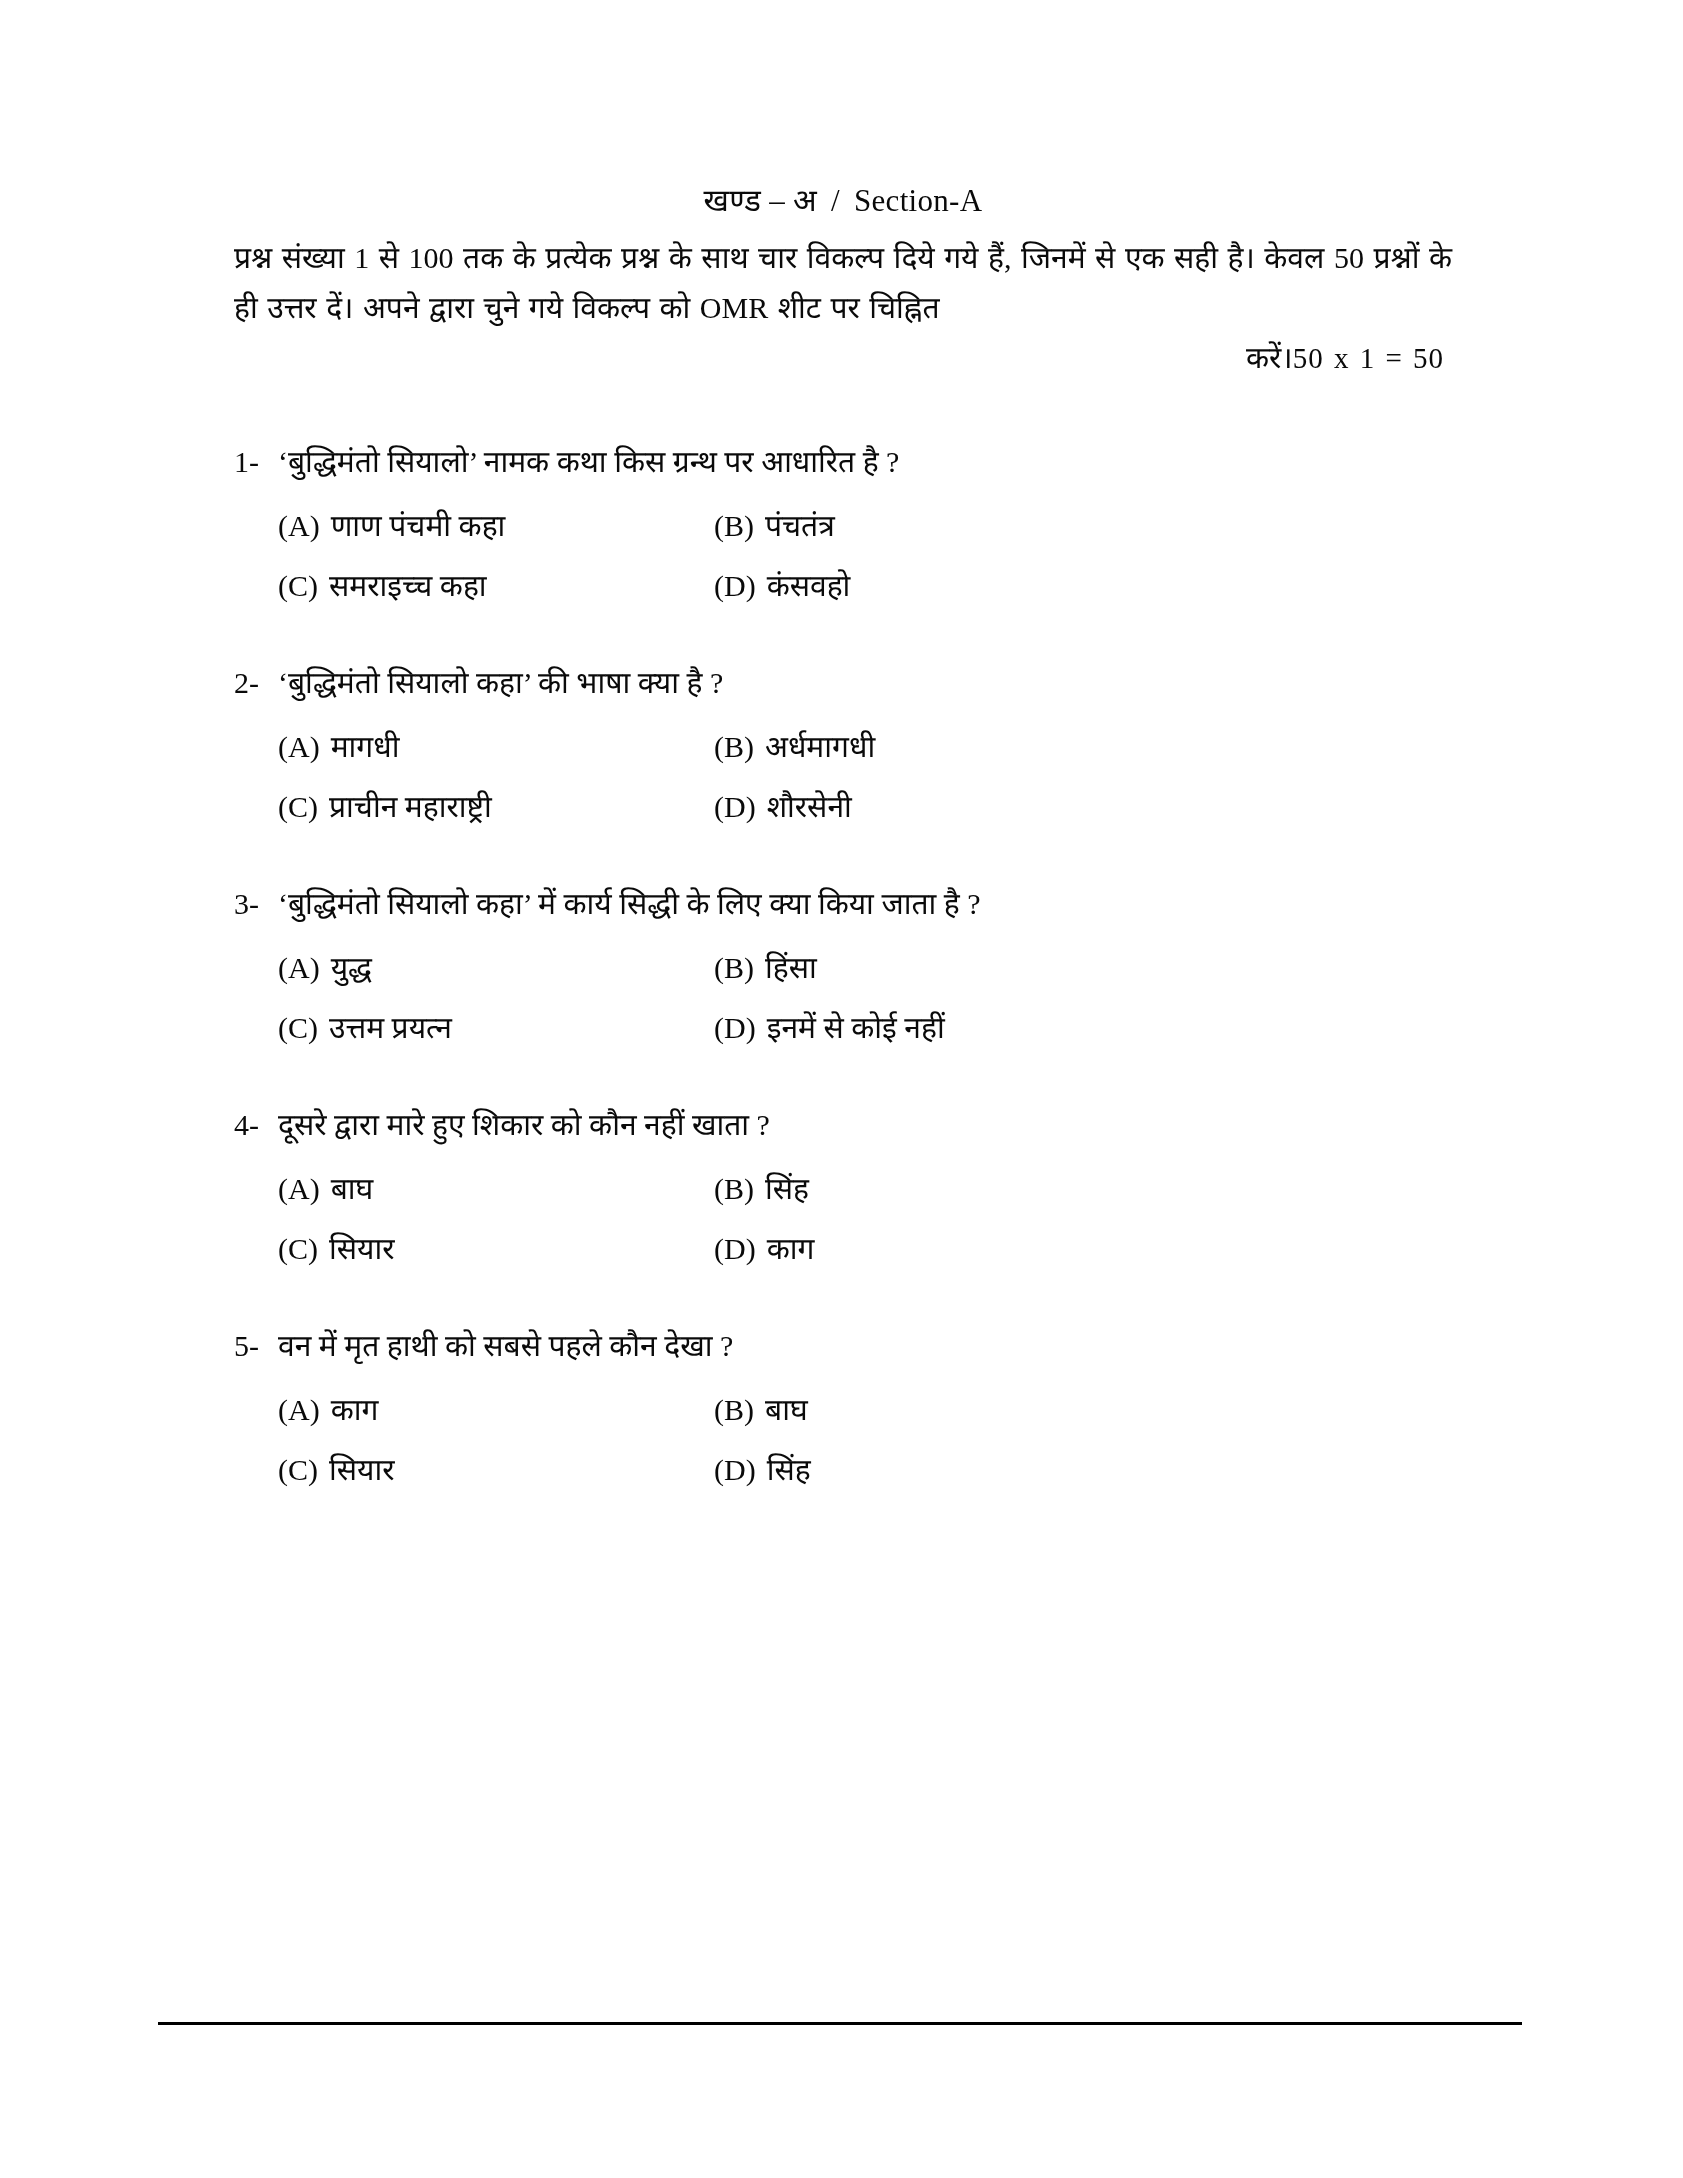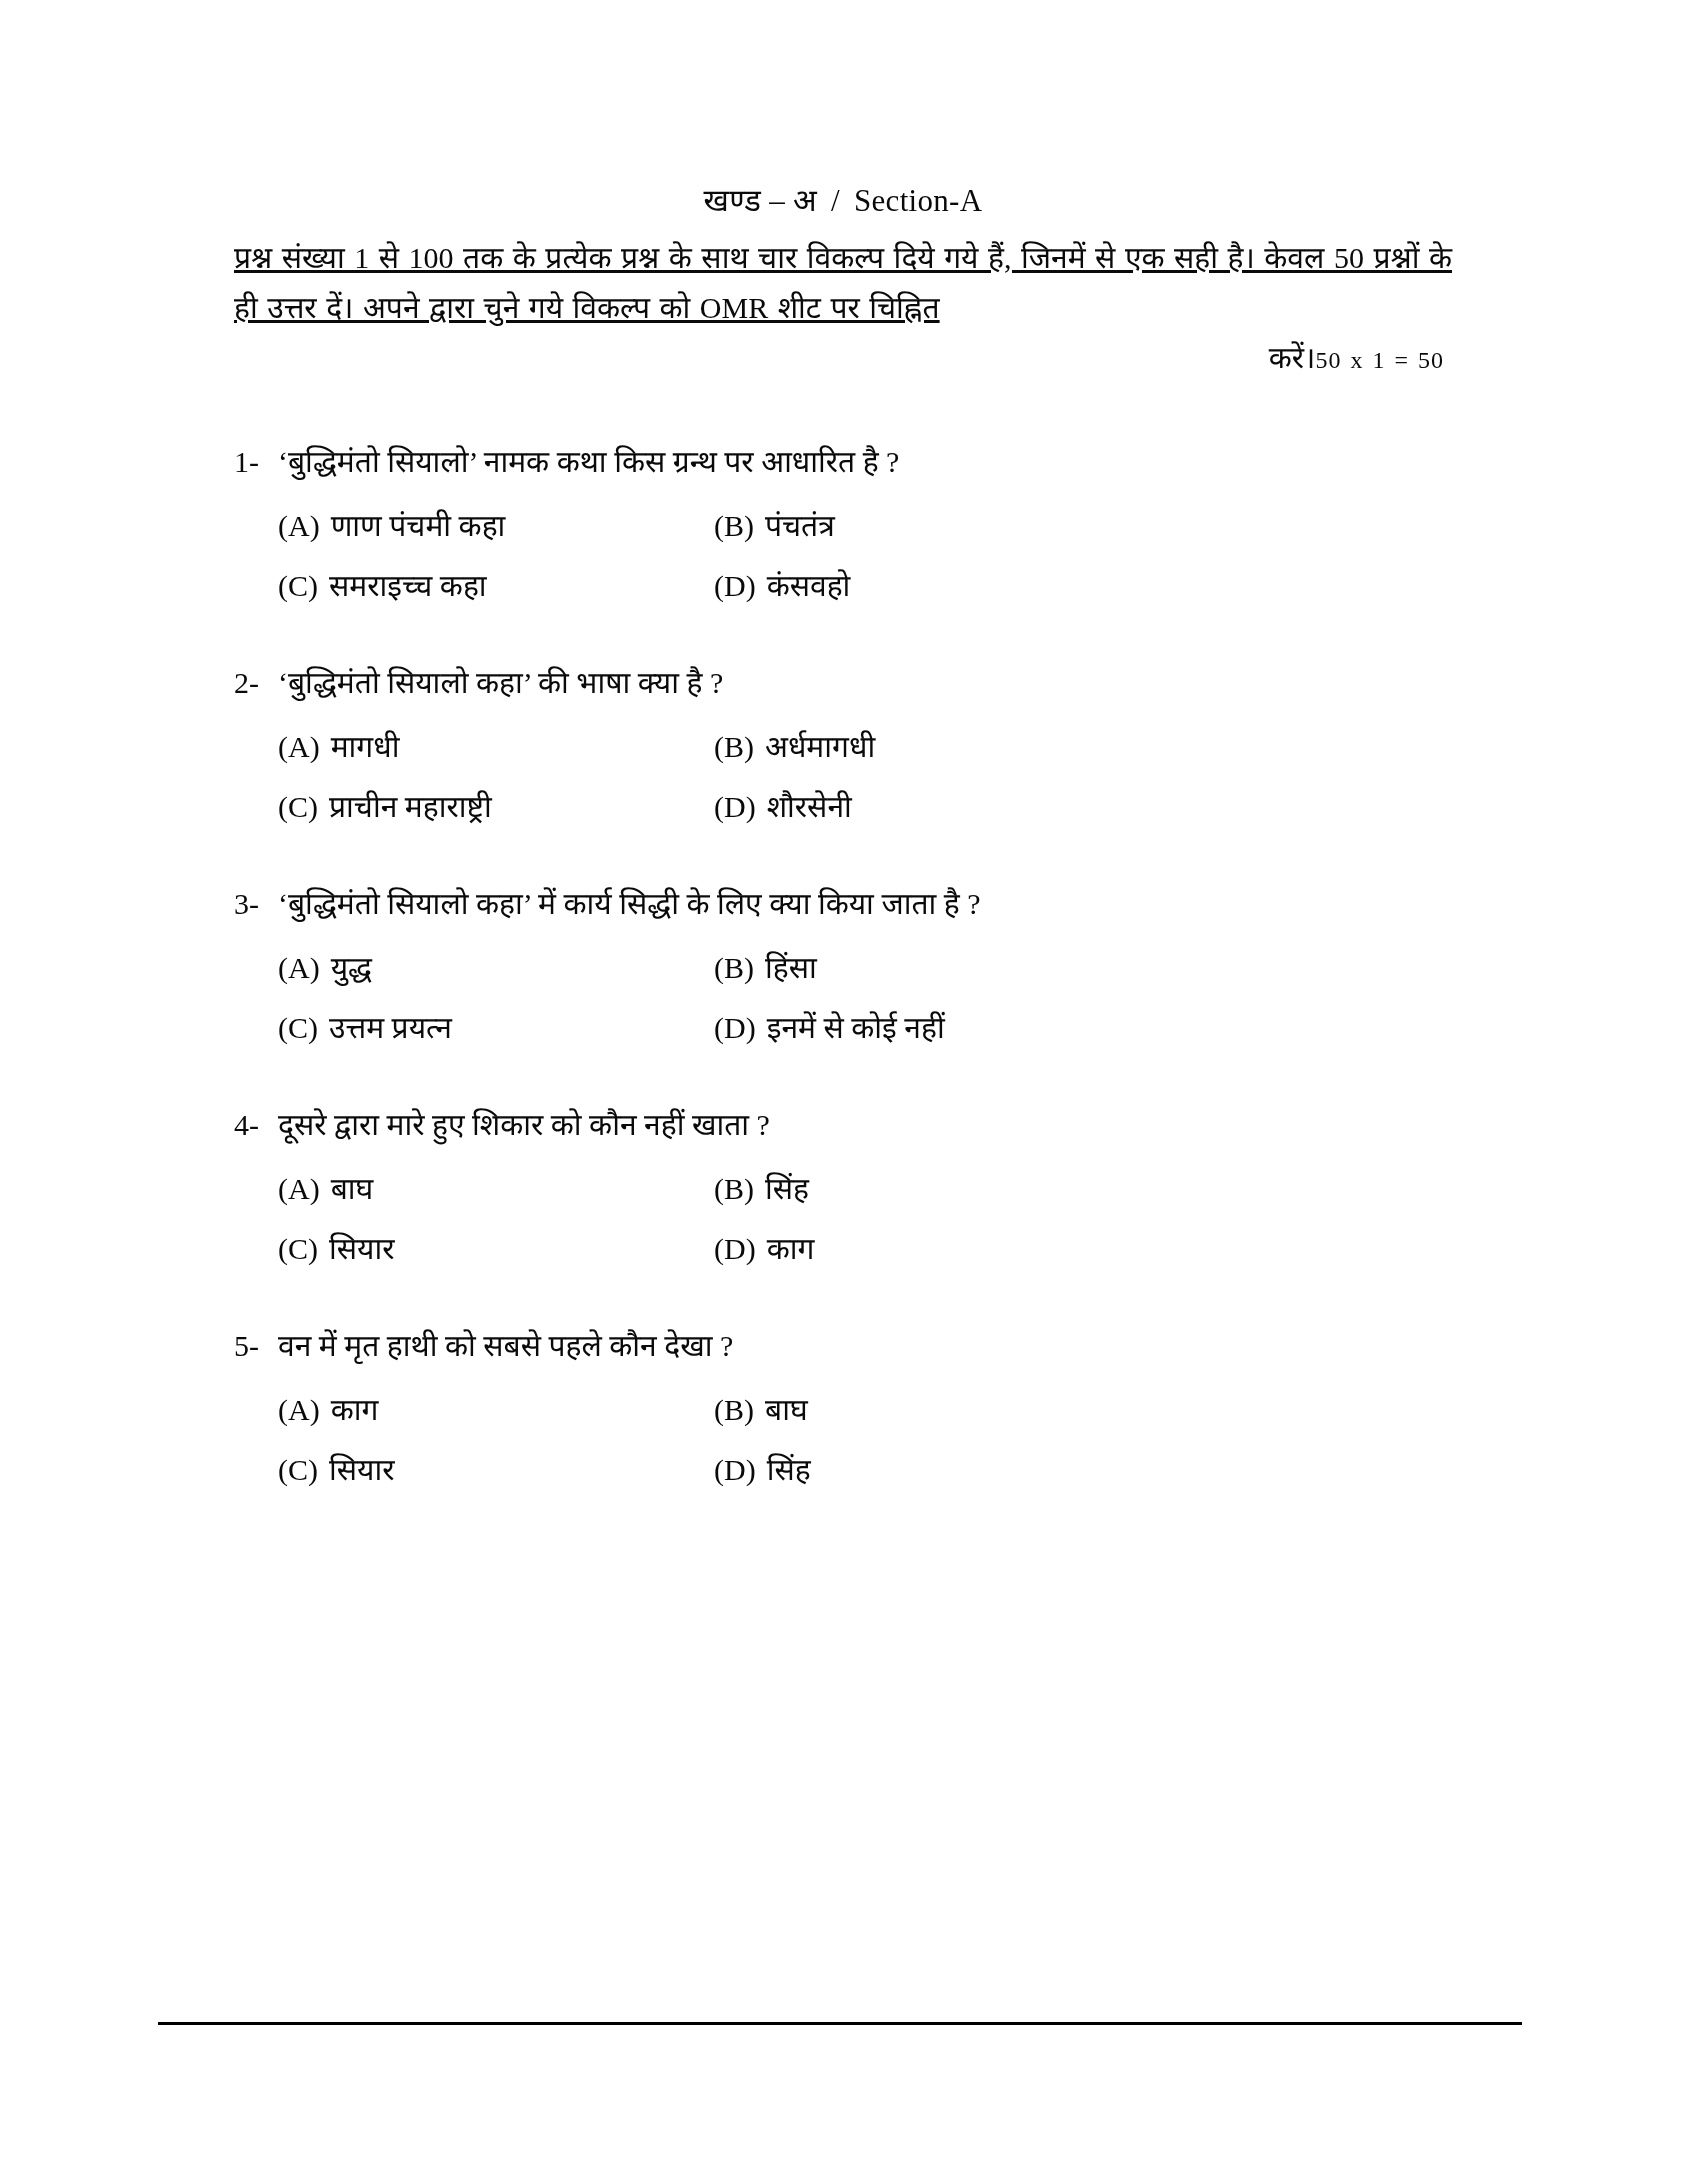--- a/index.html
+++ b/index.html
@@ -53,30 +53,29 @@
   .instructions {
     font-size: 30px;
     line-height: 1.68;
     text-align: justify;
     text-justify: inter-word;
     margin: 0;
     word-spacing: 2px;
   }
   .instructions .para {
     display: block;
-    text-decoration: underline;
   }
   .last-line-wrap {
     display: flex;
     justify-content: flex-end;
     align-items: baseline;
     font-size: 30px;
   }
   .last-line-wrap .marks {
-    font-size: 24px;
+    font-size: 29px;
     letter-spacing: 1px;
     padding-right: 8px;
   }
 
   
   .questions {
     margin-top: 57px;
   }
   .question-block {
     margin-bottom: 55px;

